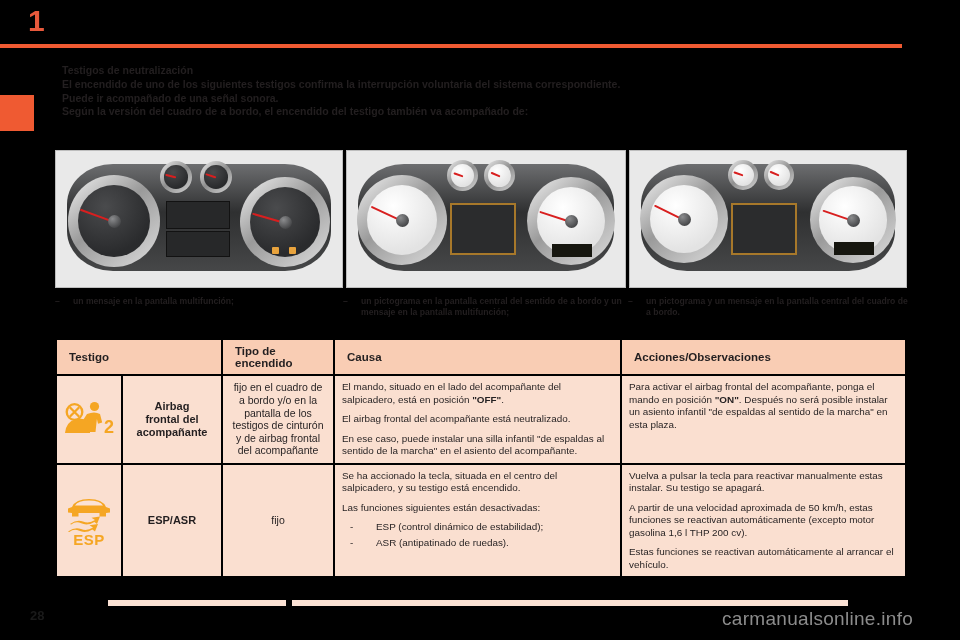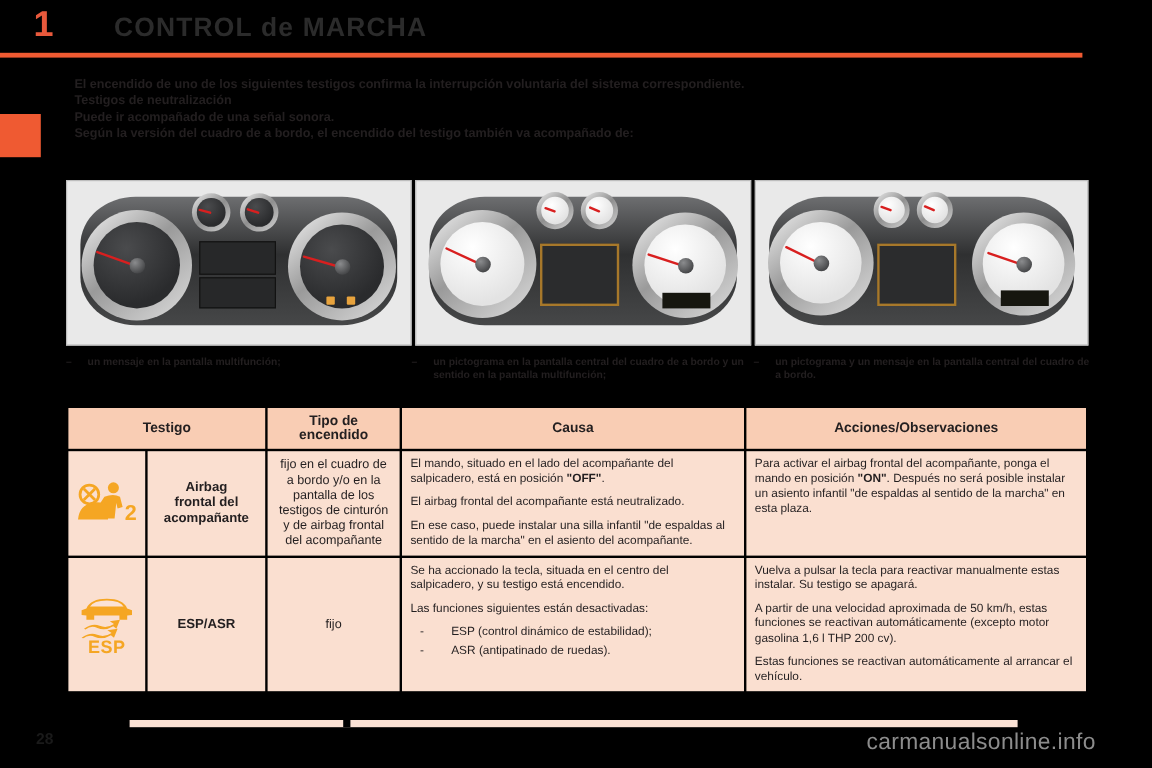--- a/index.html
+++ b/index.html
@@ -45,21 +45,21 @@
   .caps{position:absolute;left:55px;top:296px;width:860px;height:40px;}
   .cap{position:absolute;top:0;color:#231f20;font-size:8.6px;font-weight:bold;line-height:11px;}
   .cap .dash{position:absolute;left:0;top:0;}
   .cap .txt{display:block;margin-left:18px;}
   .cap.c1{left:0;width:280px;}
   .cap.c2{left:288px;width:280px;}
   .cap.c3{left:573px;width:280px;}
 
   
   .tbl{position:absolute;left:55px;top:338px;width:852px;border-collapse:separate;border-spacing:2px;table-layout:fixed;}
-  .tbl th{background:#f9cdb4;color:#231f20;font-size:11.5px;font-weight:bold;text-align:center;padding:5px 6px;}
+  .tbl th{background:#f9cdb4;color:#231f20;font-size:11.5px;font-weight:bold;text-align:left;padding:5px 12px;}
   .tbl td{background:#fadfd0;color:#231f20;font-size:10px;vertical-align:middle;padding:5px 7px;}
   .c-sym{width:64px;}
   .c-name{width:98px;}
   .c-type{width:110px;}
   .c-cause{width:285px;}
   .c-act{width:auto;}
   td.sym{text-align:center;padding:4px;}
   td.nm{text-align:center;font-weight:bold;font-size:11px;line-height:13px;}
   td.tp{text-align:center;font-size:10.5px;line-height:12.6px;}
   td.cs,td.ac{vertical-align:top;line-height:12.5px;font-size:9.9px;}
@@ -81,28 +81,27 @@
   .foot-bar .gap{position:absolute;left:178px;top:0;width:6px;height:6px;background:#000;}
   .wmark{position:absolute;left:680px;top:608px;font-size:19px;color:#8c8c8c;letter-spacing:0.3px;margin-left:42px;}
 </style>
 </head>
 <body>
 
 <div class="page">
 
   <div class="hdr">
     <div class="hdr-num">1</div>
-    <div class="hdr-title">CONTROL de MARCHA</div>
     <div class="hdr-rule"></div>
   </div>
   <div class="side-tab"></div>
 
   <div class="intro">
+    <div>Testigos de neutralización</div>
     <div>El encendido de uno de los siguientes testigos confirma la interrupción voluntaria del sistema correspondiente.</div>
-    <div>Testigos de neutralización</div>
     <div>Puede ir acompañado de una señal sonora.</div>
     <div>Según la versión del cuadro de a bordo, el encendido del testigo también va acompañado de:</div>
   </div>
 
   <div class="figs">
 
     <div class="fig f1">
       <div class="cl-wrap">
         <div class="cl-body cl-dark"></div>
         <div class="dial" style="left:6px;top:18px;width:92px;height:92px;">
@@ -195,21 +194,21 @@
     </div>
   </div>
 
   <div class="caps">
     <div class="cap c1">
       <span class="dash">–</span>
       <span class="txt">un mensaje en la pantalla multifunción;</span>
     </div>
     <div class="cap c2">
       <span class="dash">–</span>
-      <span class="txt">un pictograma en la pantalla central del cuadro de a bordo y un sentido en la pantalla multifunción;</span>
+      <span class="txt">un pictograma en la pantalla central del sentido de a bordo y un mensaje en la pantalla multifunción;</span>
     </div>
     <div class="cap c3">
       <span class="dash">–</span>
       <span class="txt">un pictograma y un mensaje en la pantalla central del cuadro de a bordo.</span>
     </div>
   </div>
 
   <table class="tbl">
     <colgroup>
       <col class="c-sym">

